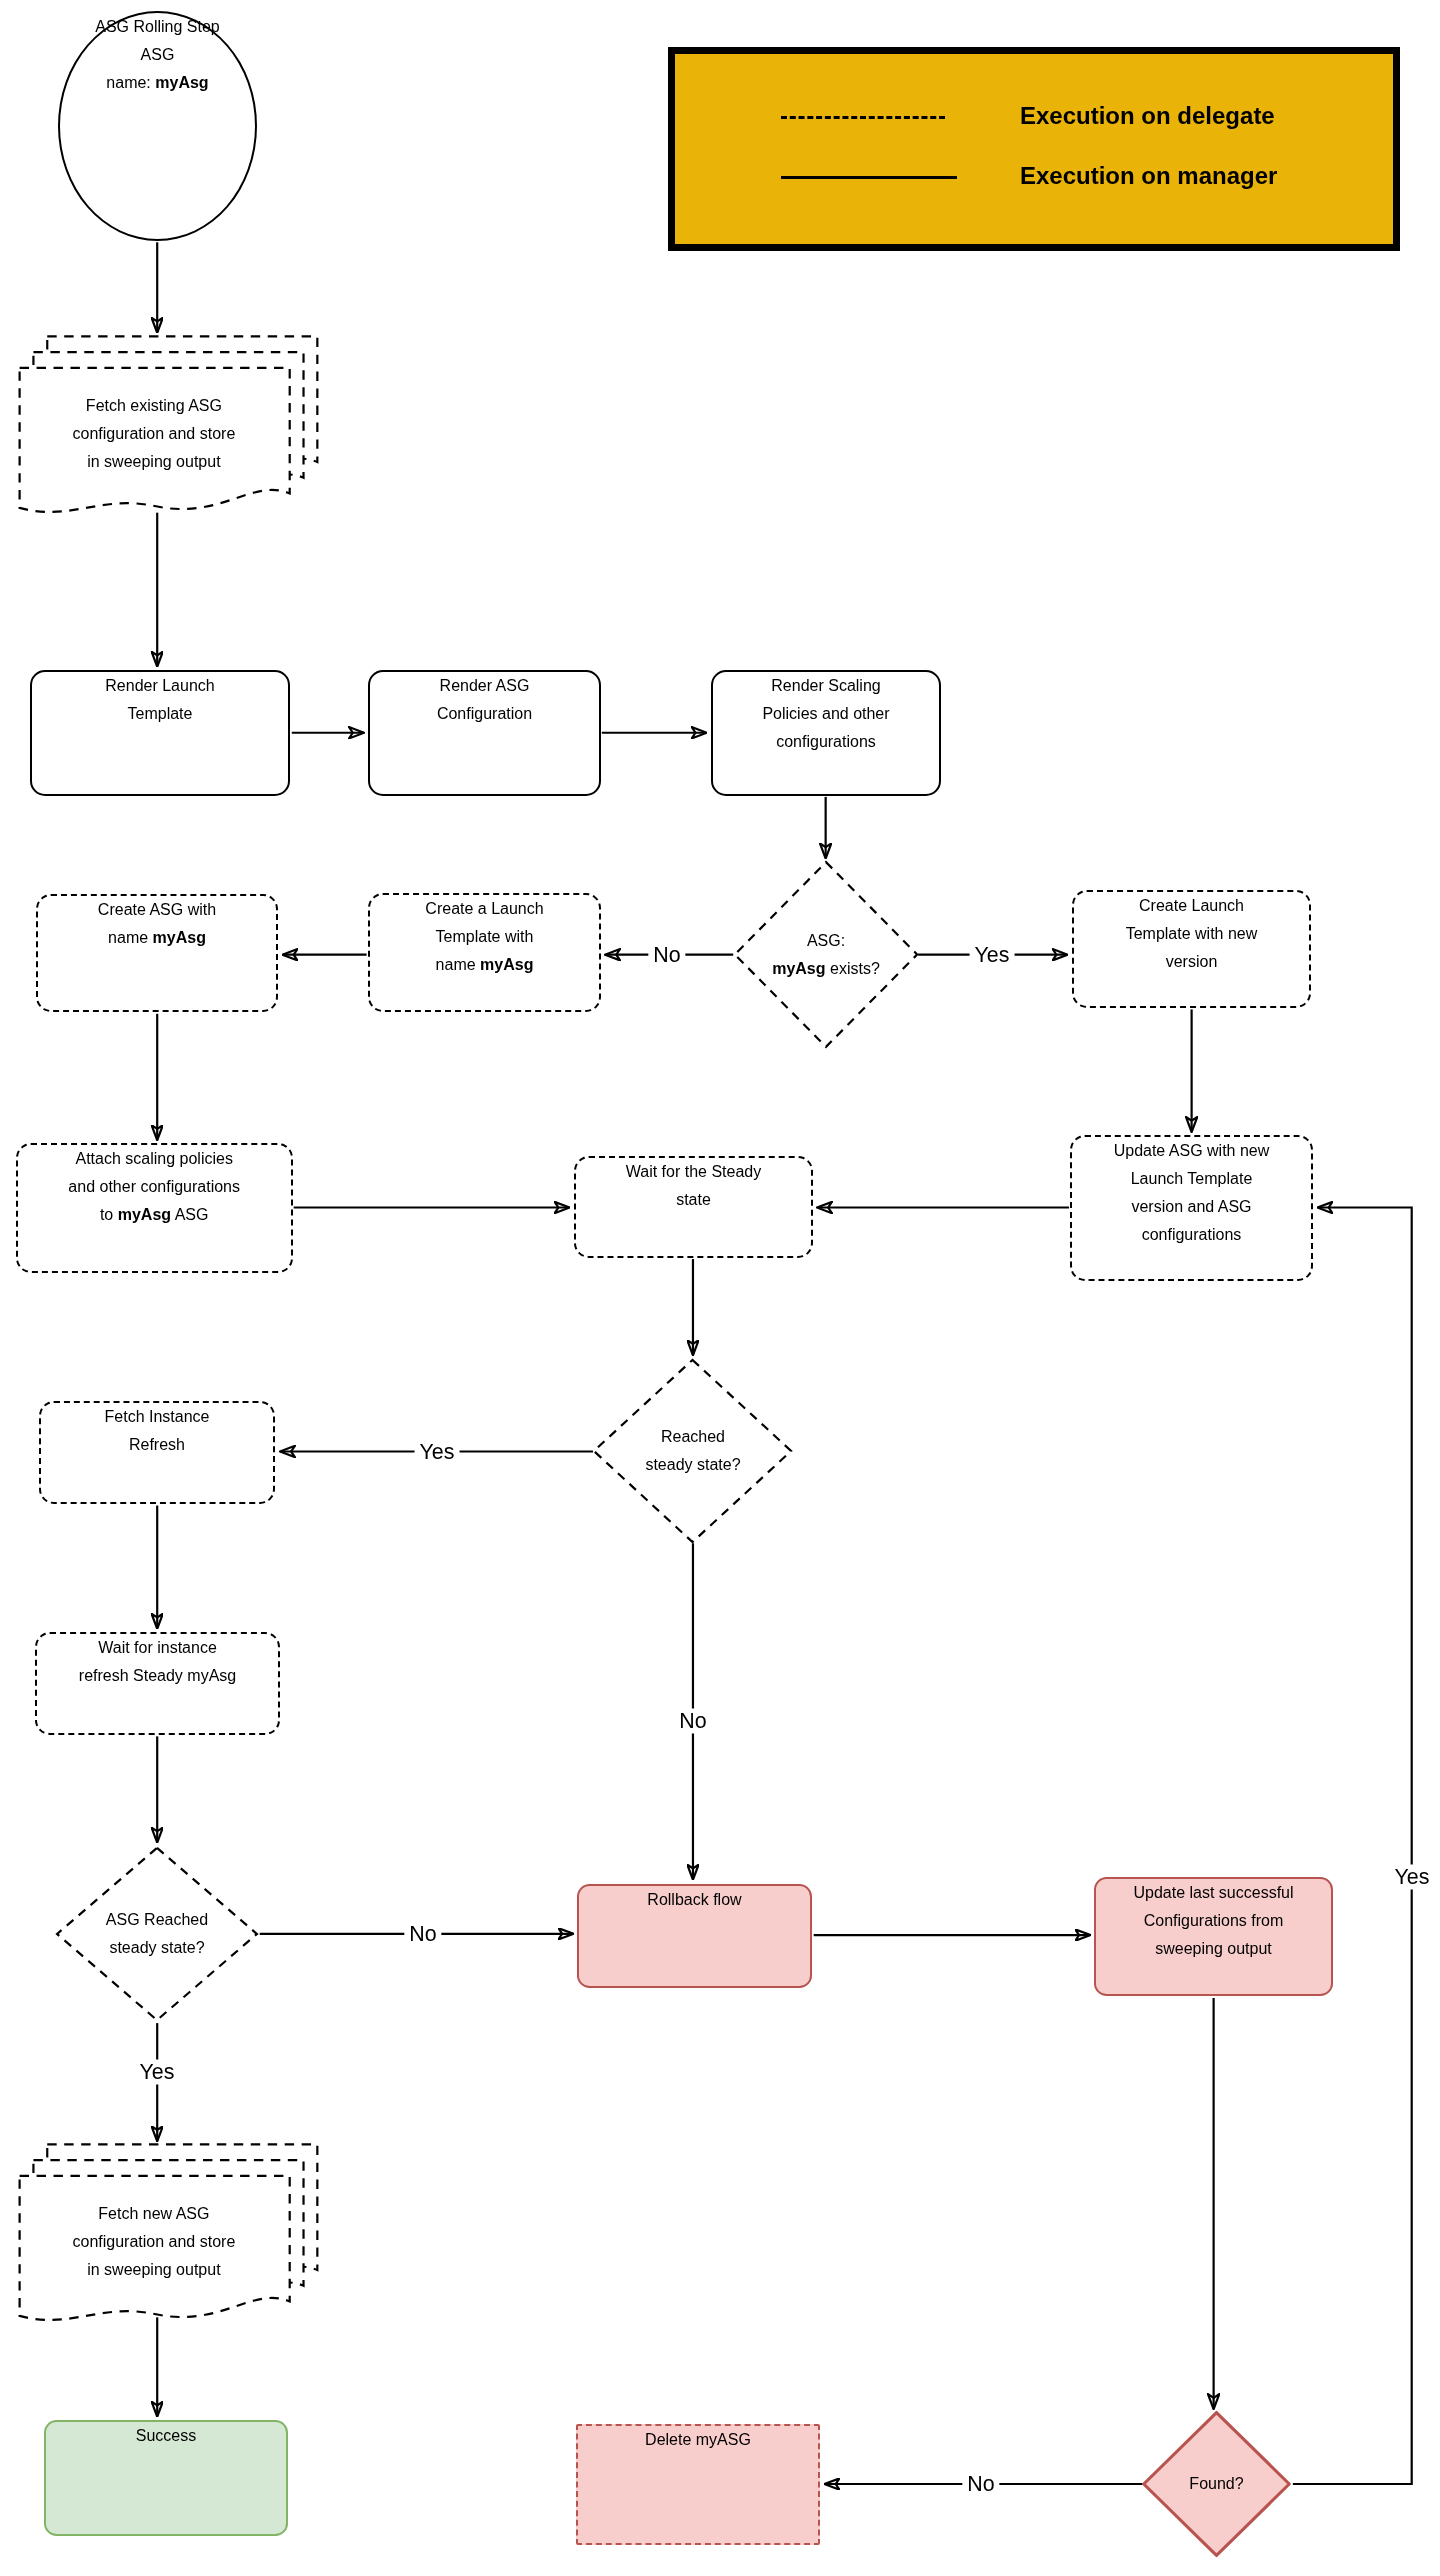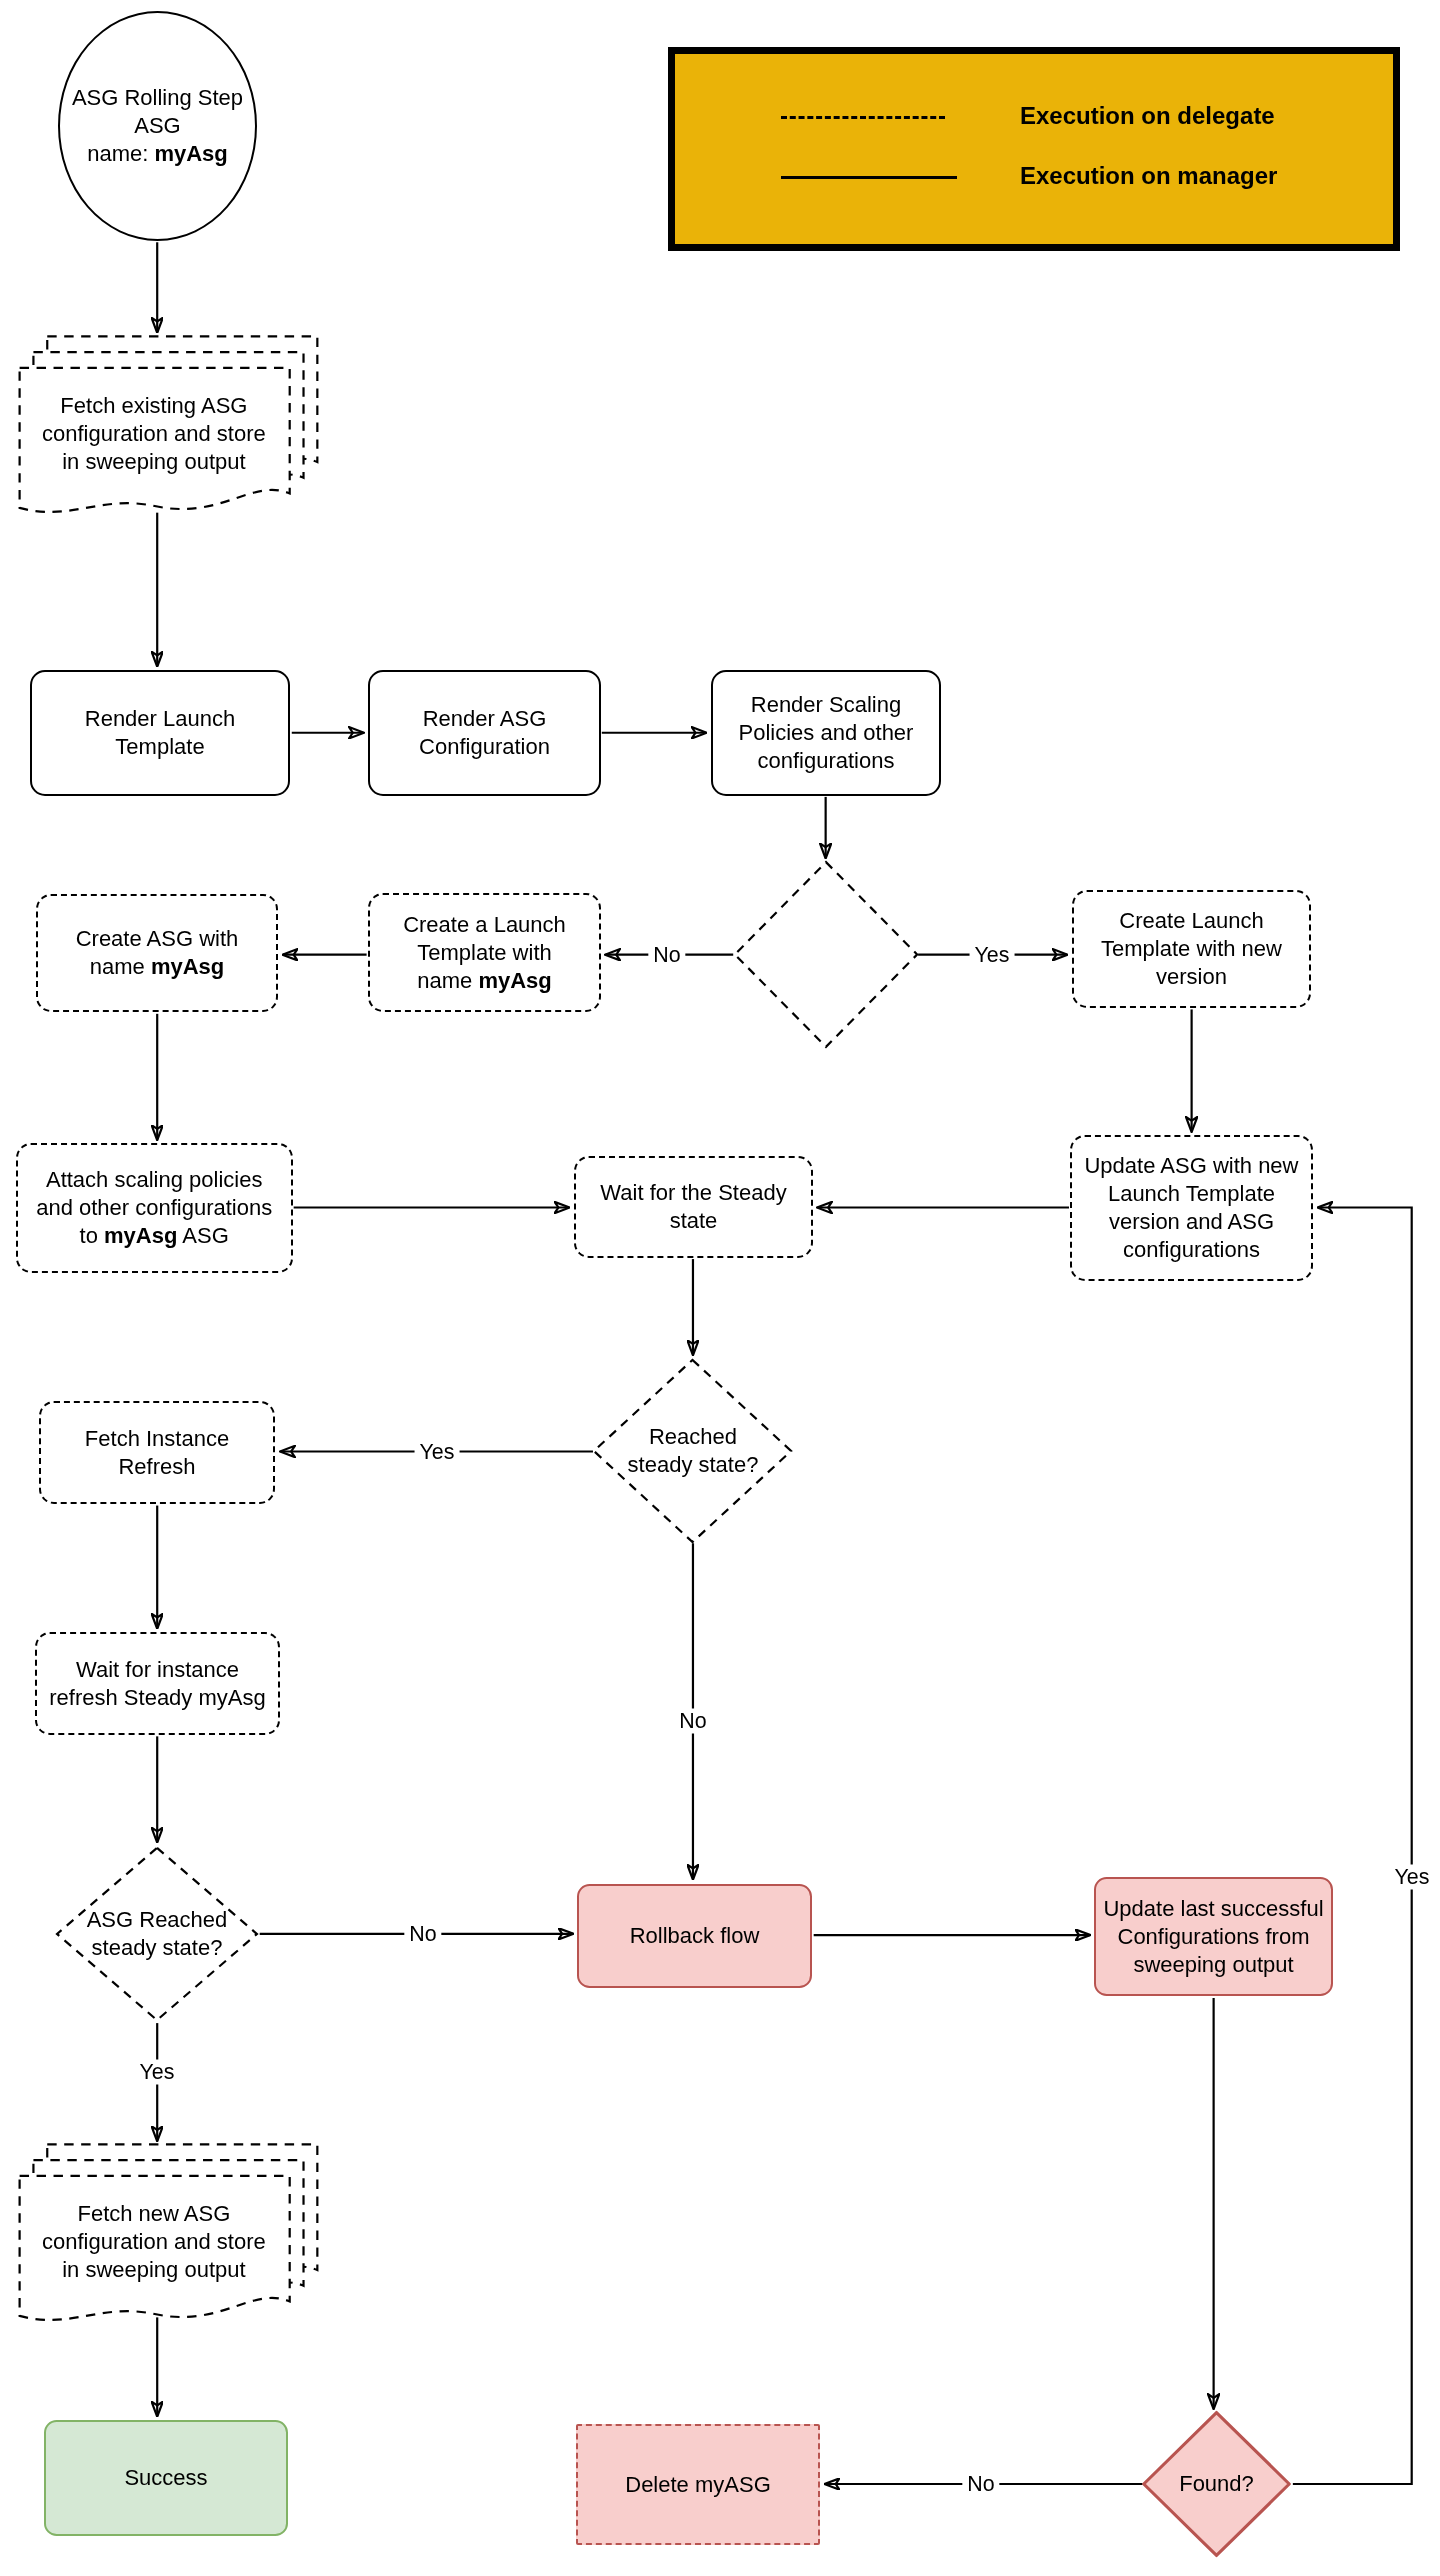--- a/index.html
+++ b/index.html
@@ -2,22 +2,22 @@
 <html style="--pink: #f8cecc; --red: #b85450; --green_fill: #d5e8d4; --green: #82b366; --black: #000000;font-size:10px"><head>
 <meta charset="utf-8">
 <style>
   html,body{margin:0;padding:0;background:#ffffff;}
   #canvas{
     position:relative;width:1440px;height:2576px;background:#fff;overflow:hidden;
     font-family:"Liberation Sans","DejaVu Sans",sans-serif;color:#000;
   }
   #edges{position:absolute;left:0;top:0;z-index:1;}
   #edges path{fill:none;stroke:#000;stroke-width:3.5px;}
-  .node{position:absolute;z-index:2;display:flex;align-items:center;justify-content:center;
-        text-align:center;font-size:22px;line-height:28px;box-sizing:border-box;background:#fff;}
+  .node{position:absolute;z-index:2;display:flex;align-items:flex-start;justify-content:center;
+        text-align:center;font-size:16px;line-height:28px;box-sizing:border-box;background:#fff;}
   .ln{white-space:pre;}
   .box-solid{border:2.5px solid #000;border-radius:15px;}
   .box-dashed{border:2.2px dashed #000;border-radius:15px;}
   .box-red{background:var(--pink,#f8cecc);border:2.5px solid var(--red,#b85450);border-radius:12.6px;}
   .box-red-dashed{background:var(--pink,#f8cecc);border:2.5px dashed var(--red,#b85450);border-radius:2px;}
   .box-green{background:var(--green_fill,#d5e8d4);border:2.5px solid var(--green,#82b366);border-radius:12.6px;}
   .ellipse{border:2.5px solid #000;border-radius:50%;}
   .shape-node{background:transparent;border:none;padding:0;}
   .shape-node svg{position:absolute;left:0;top:0;}
   .shape-node .lbl{position:absolute;display:flex;flex-direction:column;align-items:center;justify-content:center;}
@@ -120,20 +120,24 @@
       <div class="ln">Render Scaling</div>
       <div class="ln">Policies and other</div>
       <div class="ln">configurations</div>
     </div>
   </div>
 
   <div class="node shape-node" style="left:733px;top:860px;width:186px;height:189px;">
     <svg width="186" height="189" viewBox="0 0 296 300">
       <polygon class="dia-dashed" points="148,3 293,150 148,297 3,150"></polygon>
     </svg>
+    <div class="lbl" style="left:19px;top:0;width:148px;height:189px;">
+      <div class="ln">ASG:</div>
+      <div class="ln"><b>myAsg</b><span> exists?</span></div>
+    </div>
   </div>
 
   <div class="node box-dashed" style="left:36px;top:894px;width:242px;height:118px;">
     <div>
       <div class="ln">Create ASG with</div>
       <div class="ln"><span>name </span><b>myAsg</b></div>
     </div>
   </div>
   <div class="node box-dashed" style="left:368px;top:893px;width:233px;height:119px;">
     <div>

